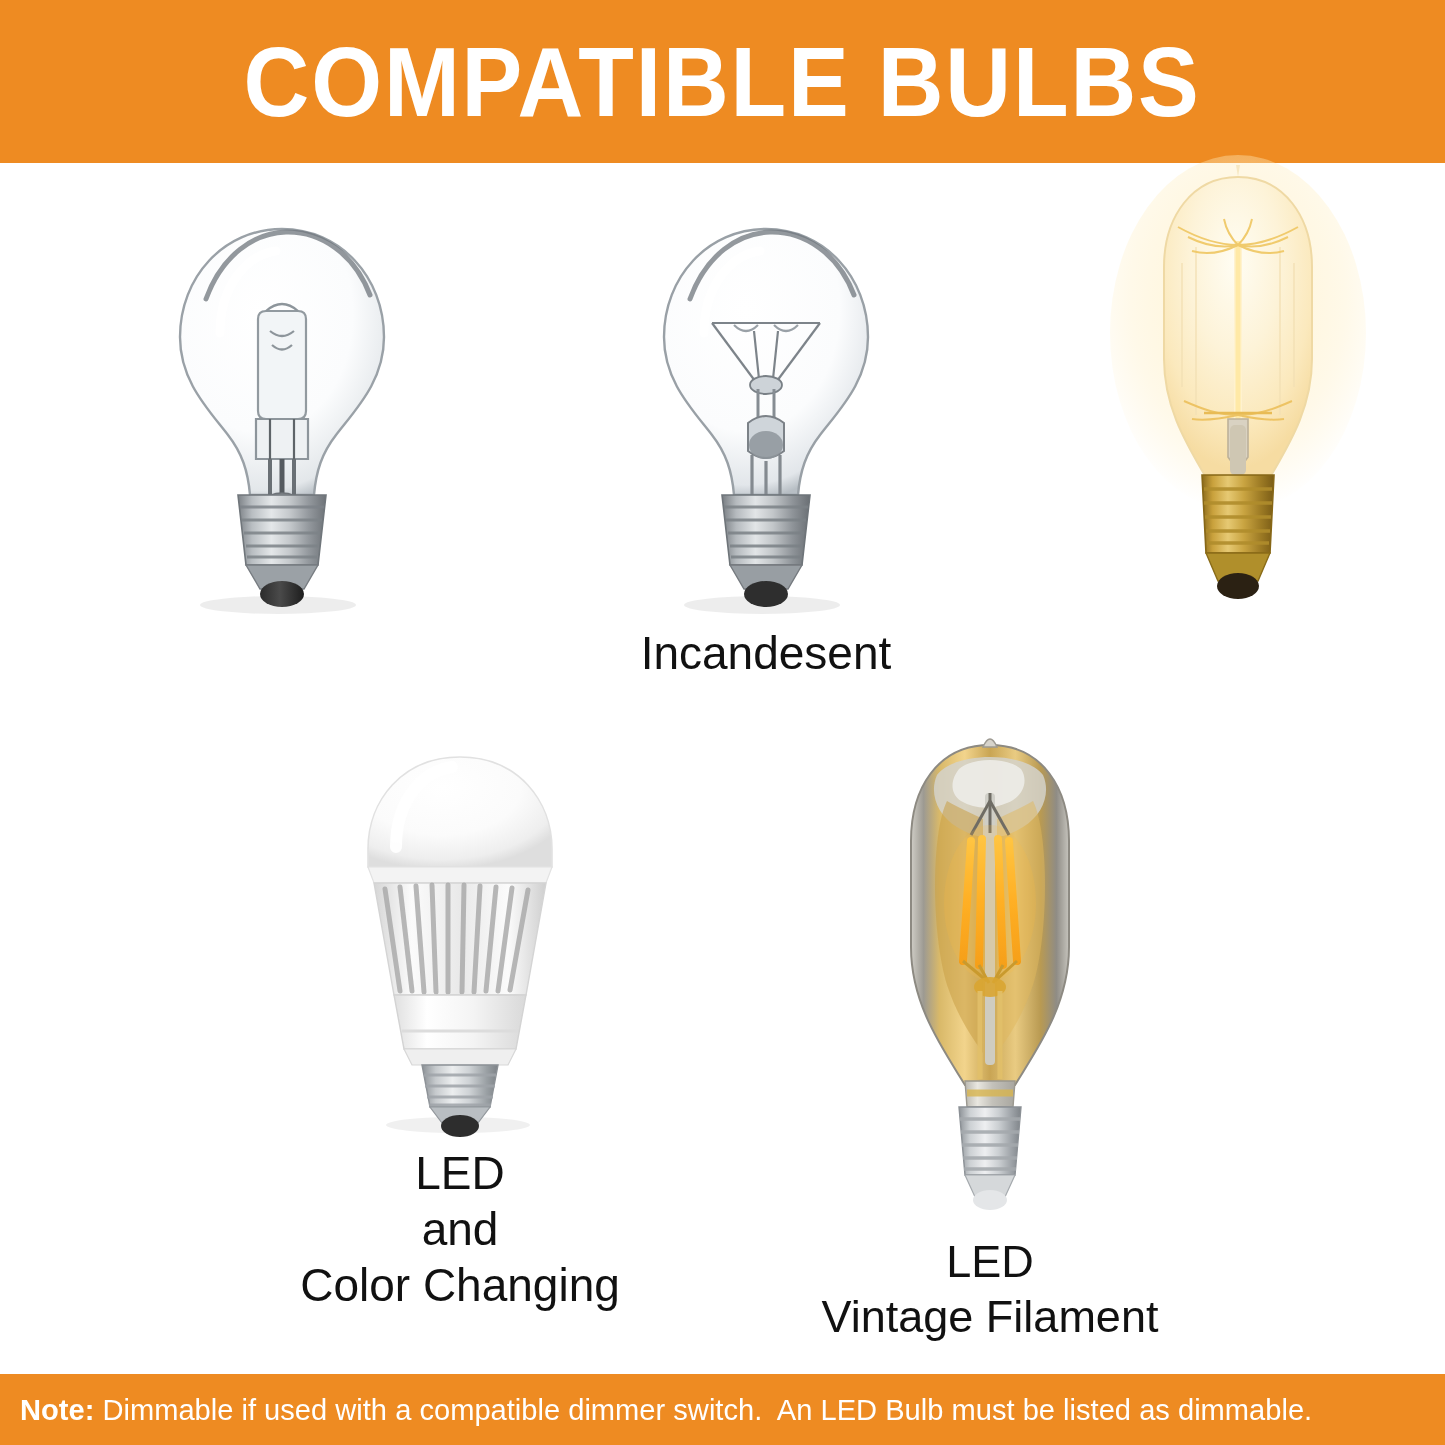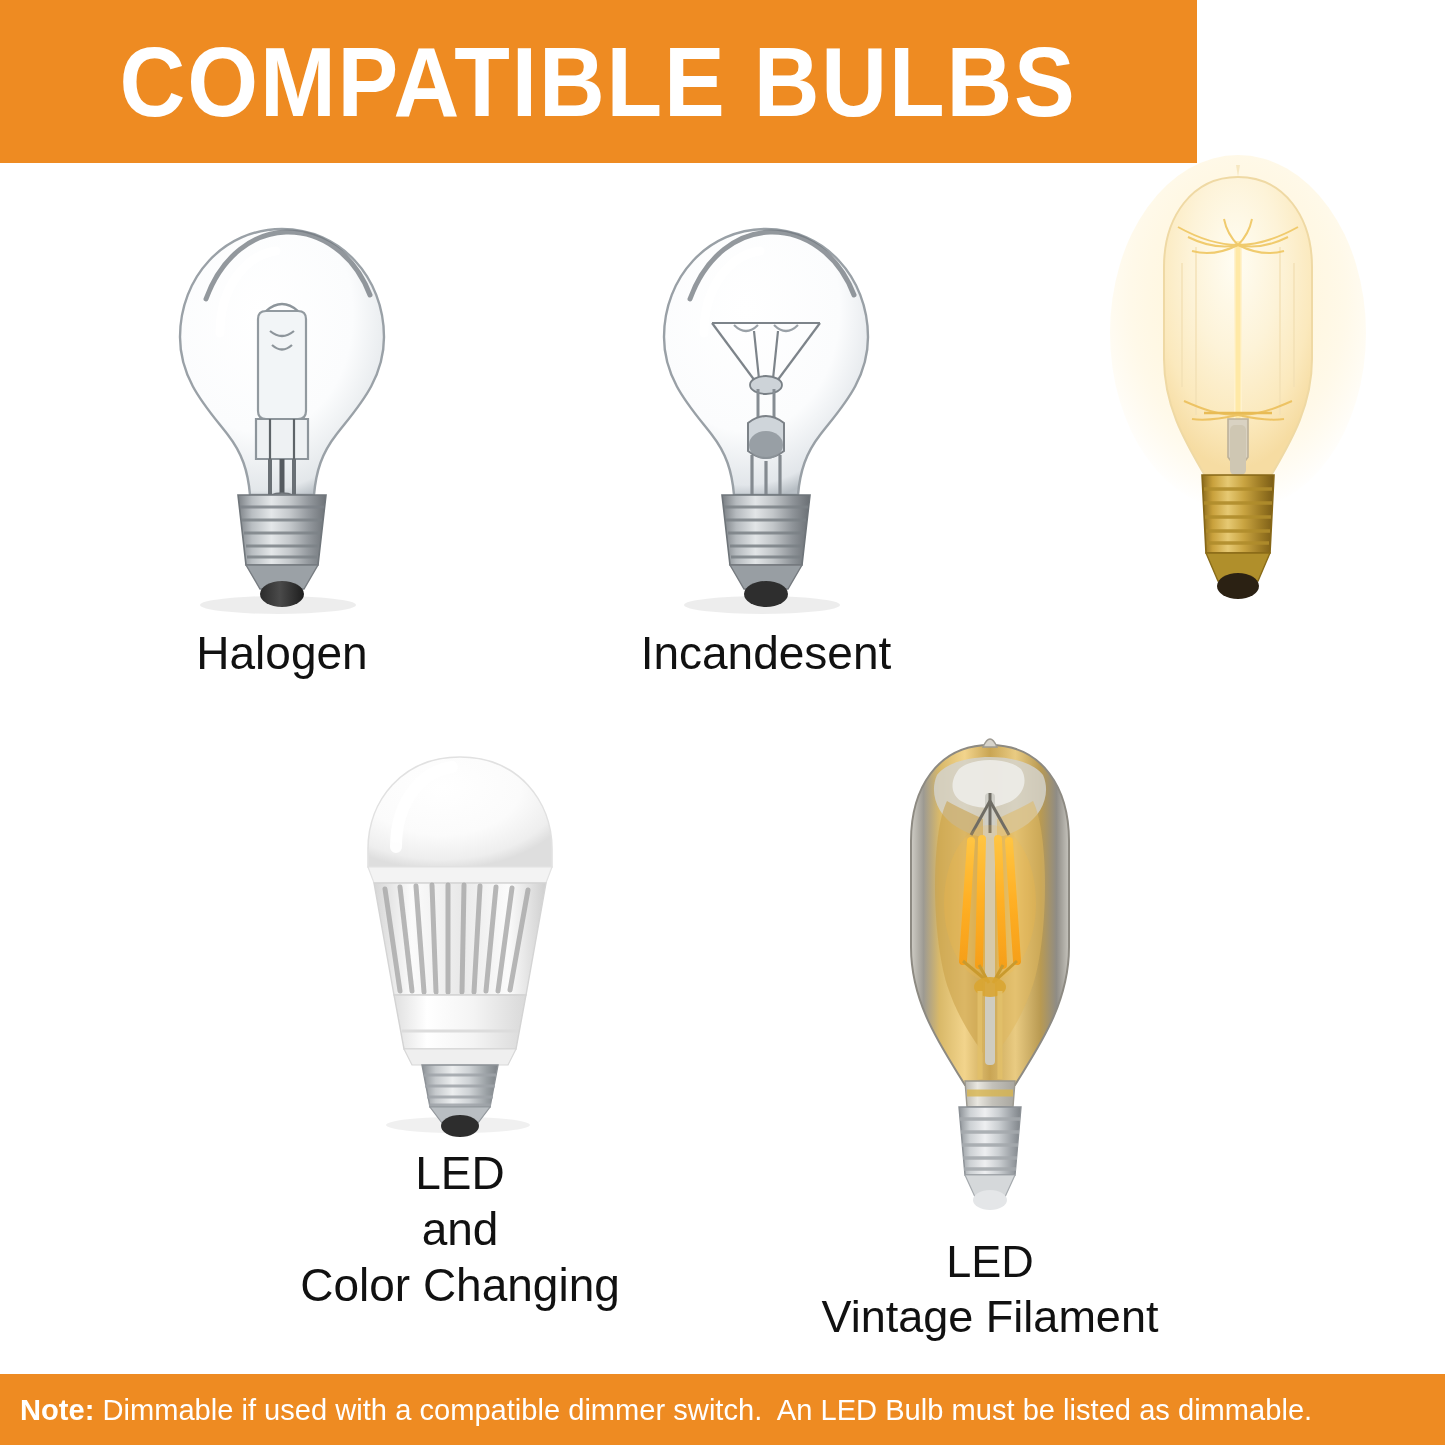--- a/index.html
+++ b/index.html
@@ -12,21 +12,21 @@
     height: 1445px;
     font-family: "Liberation Sans", sans-serif;
     position: relative;
     overflow: hidden;
   }
 
   
   .header-bar {
     position: absolute;
     left: 0; top: 0;
-    width: 1197px;
+    width: 1445px;
     height: 163px;
     background: #ee8b22;
     display: flex;
     align-items: center;
     justify-content: center;
     text-align: right;
   }
   .header-title {
     color: #ffffff;
     font-family: "Liberation Sans Narrow", "Liberation Sans", sans-serif;
@@ -168,21 +168,20 @@
           <path d="M78 294 L162 294"></path>
           <path d="M80 307 L160 307"></path>
           <path d="M82 320 L158 320"></path>
           <path d="M84 333 L156 333"></path>
           <path d="M85 344 L155 344"></path>
         </g>
         <path d="M84 352 L156 352 L142 376 L98 376 Z" fill="#9ba1a6" stroke="#777c81" stroke-width="1.4"></path>
         <ellipse cx="120" cy="381" rx="22" ry="13" fill="url(#hg-tip)"></ellipse>
       </svg>
     </div>
-    <div class="bulb-label">Halogen</div>
   </div>
 
   <div class="cell" id="cell-incandescent">
     <div class="bulb-stage">
       <svg width="240" height="400" viewBox="0 0 240 400">
         <defs>
           <radialGradient id="in-glass" cx="40%" cy="30%" r="72%">
             <stop offset="0%" stop-color="#ffffff"></stop>
             <stop offset="64%" stop-color="#fbfcfd"></stop>
             <stop offset="92%" stop-color="#e2e6ea"></stop>

